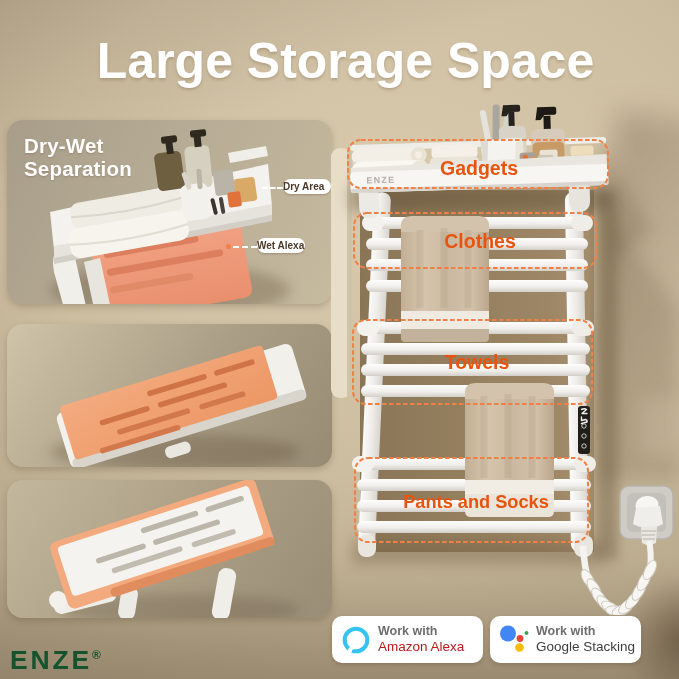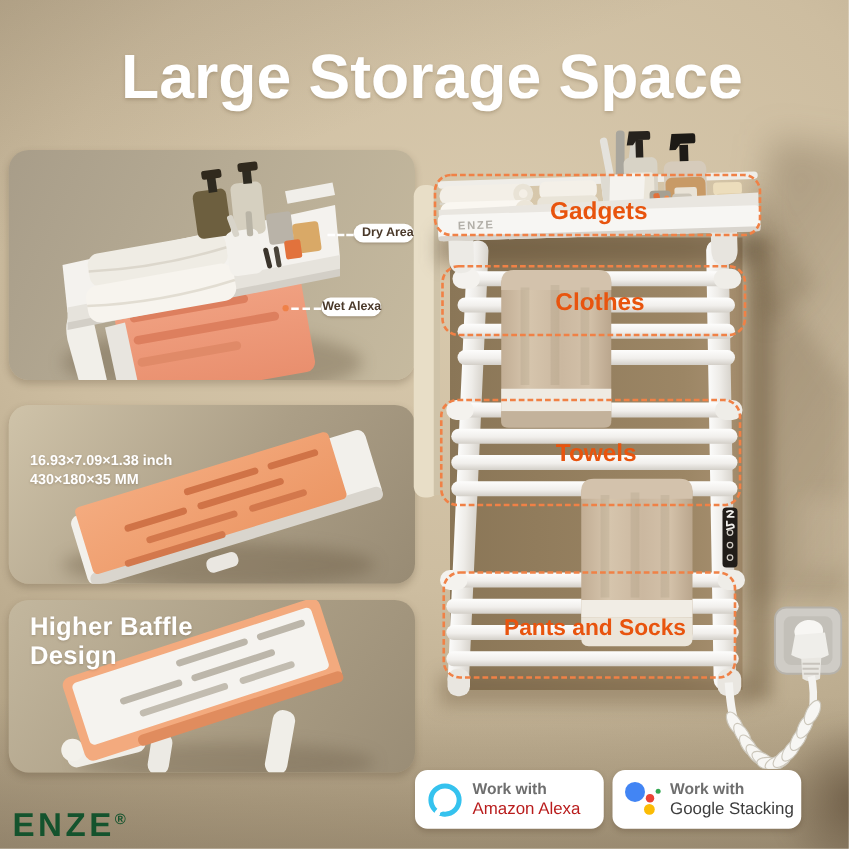--- a/index.html
+++ b/index.html
@@ -1,20 +1,20 @@
 <!DOCTYPE html>
 <html><head><meta charset="utf-8">
 <style>
 html,body{margin:0;padding:0}
 body{width:679px;height:679px;overflow:hidden;position:relative;font-family:"Liberation Sans",sans-serif;
 background:radial-gradient(125% 95% at 58% 30%, #d9caae 0%, #cdbda0 42%, #b6a689 72%, #9e9078 100%);}
 .abs{position:absolute}
 .panel{position:absolute;left:7px;width:325px;border-radius:16px;overflow:hidden;box-shadow:0 3px 6px rgba(80,65,45,.25)}
 .phead{position:absolute;left:17px;color:#fff;font-weight:bold;font-size:20.5px;line-height:23px;letter-spacing:.2px;text-shadow:0 1px 2px rgba(80,60,40,.25)}
-.pill{position:absolute;background:#fff;color:#4a392a;font-weight:bold;font-size:10px;border-radius:8.5px;padding:1.5px 0 2.5px;width:48px;text-align:right;box-shadow:0 1px 2px rgba(80,60,40,.3)}
+.pill{position:absolute;background:#fff;color:#4a392a;font-weight:bold;font-size:10px;border-radius:8.5px;padding:1.5px 0 2.5px;width:48px;text-align:left;box-shadow:0 1px 2px rgba(80,60,40,.3)}
 </style></head>
 <body>
 
 <div class="abs" style="left:0;top:0;width:679px;height:679px;background:linear-gradient(160deg, rgba(110,95,75,.22) 0%, rgba(110,95,75,0) 22%), linear-gradient(0deg, rgba(95,80,60,.30) 0%, rgba(95,80,60,0) 18%);"></div>
 
 <div class="abs" style="left:588px;top:120px;width:160px;height:420px;background:linear-gradient(115deg, rgba(96,78,55,.34), rgba(96,78,55,0) 70%);filter:blur(14px);transform:rotate(8deg)"></div>
 
 <div class="abs" style="left:620px;top:575px;width:130px;height:130px;background:radial-gradient(closest-side, rgba(78,60,40,.60), rgba(78,60,40,0));filter:blur(6px)"></div>
 
 <div class="abs" style="left:6px;top:32px;width:679px;text-align:center;color:#fff;font-size:50px;font-weight:bold;letter-spacing:0px;text-shadow:0 2px 3px rgba(110,90,60,.30)">Large Storage Space</div>
@@ -67,20 +67,21 @@
 
   <rect x="214" y="170" width="20" height="25" rx="3" fill="#b9b3a8" transform="rotate(-8 224 182)"></rect>
 
   <rect x="235" y="178" width="21" height="24" rx="3" fill="#d9a967" transform="rotate(-8 245 190)"></rect>
   <rect x="228" y="192" width="13" height="15" rx="2" fill="#e2723c" transform="rotate(-8 234 199)"></rect>
 
   <rect x="212" y="198" width="4" height="17" rx="2" fill="#3a342b" transform="rotate(-14 214 206)"></rect>
   <rect x="220" y="197" width="4" height="17" rx="2" fill="#4a443a" transform="rotate(-10 222 205)"></rect>
 </svg>
 
+<div class="phead" style="top:14px">Dry-Wet<br>Separation</div>
 </div>
 
 <div class="pill" style="left:283px;top:179px">Dry Area</div>
 
 <div class="abs" style="left:262px;top:187px;width:21px;height:0;border-top:2px dashed #fff"></div>
 
 <div class="pill" style="left:257px;top:238px">Wet Alexa</div>
 
 <div class="abs" style="left:233px;top:246px;width:24px;height:0;border-top:2px dashed #fff"></div>
 <div class="abs" style="left:226px;top:244px;width:5px;height:5px;border-radius:50%;background:#ef8148"></div>
@@ -108,21 +109,20 @@
     <rect x="157" y="399" width="72" height="5.5" rx="2.75" fill="#d07347"></rect>
     <rect x="110" y="413" width="76" height="5.5" rx="2.75" fill="#d3784c"></rect>
     <rect x="196" y="413" width="48" height="5.5" rx="2.75" fill="#d3784c"></rect>
     <rect x="88" y="426" width="84" height="5.5" rx="2.75" fill="#d3784c"></rect>
 
     <rect x="150" y="444" width="26" height="12" rx="5" fill="#eae7e1"></rect>
   </g>
 </svg>
 
 
-<div class="abs" style="left:17px;top:38px;color:#fff;font-weight:bold;font-size:11.5px;line-height:15px;text-shadow:0 1px 2px rgba(80,60,40,.25)">16.93×7.09×1.38 inch<br>430×180×35 MM</div>
 </div>
 
 <div class="panel" style="top:480px;height:138px;background:linear-gradient(125deg,#c3b79e 0%,#aa9d84 55%,#9a8d76 100%)">
 
 <svg width="325" height="138" viewBox="7 480 325 138">
   <ellipse cx="180" cy="610" rx="120" ry="16" fill="rgba(85,68,48,.25)" filter="blur(6px)"></ellipse>
 
   <rect x="120" y="586" width="17" height="34" rx="8" fill="#eceae4" transform="rotate(9 128 600)"></rect>
   <rect x="215" y="568" width="18" height="52" rx="8" fill="#f0eee8" transform="rotate(10 224 594)"></rect>
 
@@ -138,21 +138,20 @@
 
     <rect x="148" y="522" width="60" height="5.5" rx="2.75" fill="#bcb6aa"></rect>
     <rect x="216" y="522" width="40" height="5.5" rx="2.75" fill="#bcb6aa"></rect>
     <rect x="96" y="537" width="52" height="5.5" rx="2.75" fill="#bcb6aa"></rect>
     <rect x="156" y="537" width="70" height="5.5" rx="2.75" fill="#bcb6aa"></rect>
     <rect x="108" y="551" width="74" height="5.5" rx="2.75" fill="#c2bcb0"></rect>
     <rect x="192" y="551" width="46" height="5.5" rx="2.75" fill="#c2bcb0"></rect>
   </g>
 </svg>
 
-<div class="phead" style="top:10px">Higher Baffle<br>Design</div>
 </div>
 
 <svg class="abs" style="left:330px;top:95px" width="349" height="520" viewBox="330 95 349 520">
   <defs>
     <linearGradient id="tube" x1="0" y1="0" x2="0" y2="1">
       <stop offset="0" stop-color="#fdfdfc"></stop>
         <stop offset=".55" stop-color="#f1efec"></stop>
         <stop offset="1" stop-color="#d3cfc8"></stop>
     </linearGradient>
     <linearGradient id="tubeh" x1="0" y1="0" x2="1" y2="0">

